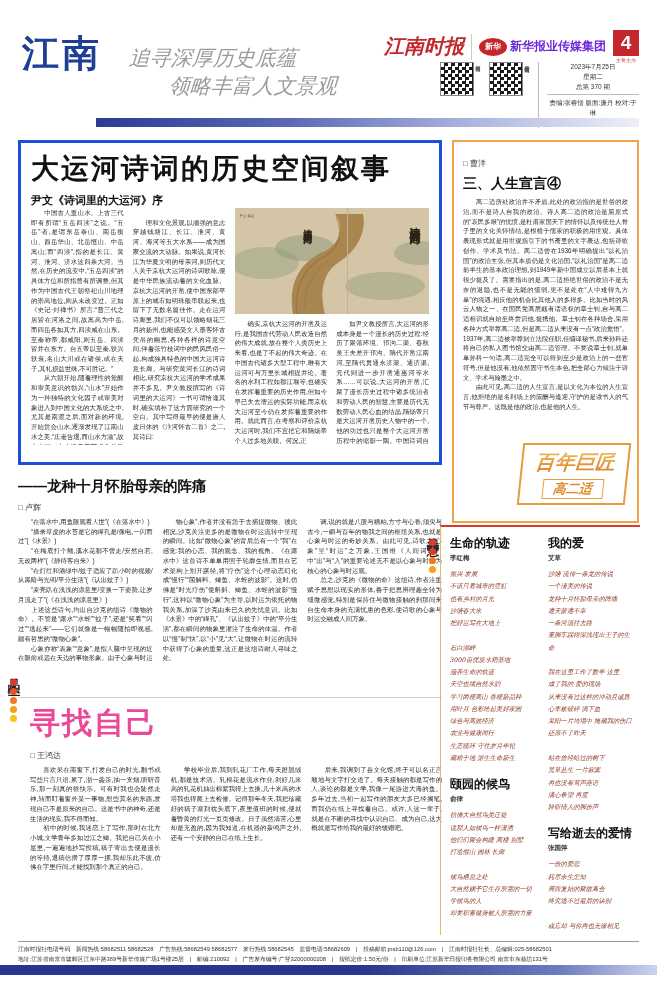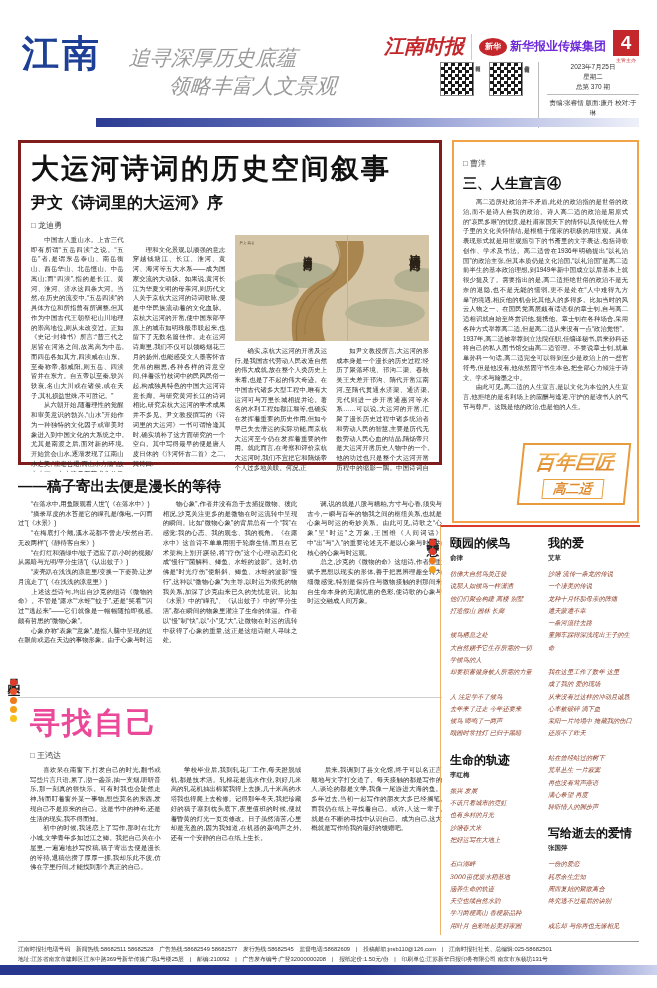--- a/index.html
+++ b/index.html
@@ -28,23 +28,23 @@
   .qr{width:32px;height:32px;border:1px solid #888;
       background:conic-gradient(#1a1a1a 25%,#fff 0 50%,#1a1a1a 0 75%,#fff 0) 0 0/7px 7px;}
   .qrlab{writing-mode:vertical-rl;font-size:5px;color:#555;margin-left:1px;}
   .qritem{display:flex;}
   .dateblock{border-left:1px solid #bbb;padding-left:8px;font-size:6.5px;color:#333;line-height:1.5;text-align:center;width:92px;}
   .dateblock .rule{border-top:1px solid #bbb;margin:3px 0;}
   .gradbar{position:absolute;left:96px;top:118px;width:543px;height:9px;
            background:linear-gradient(90deg,#2c3c92,#5a68b5 35%,#aeb6e0 70%,#eef0f9);}
   
   .redbox{position:absolute;left:18px;top:140px;width:424px;height:325px;
-          border:3px solid #7f1d1d;box-sizing:border-box;padding:7px 10px;background:#fff;}
+          border:3px solid #1d4ed8;box-sizing:border-box;padding:7px 10px;background:#fff;}
   .h1{font-size:28px;font-weight:bold;letter-spacing:2px;color:#111;}
-  .h2sub{font-size:16px;font-weight:bold;margin-top:5px;color:#111;}
+  .h2sub{font-size:11px;font-weight:bold;margin-top:5px;color:#111;}
   .byline{font-size:8px;color:#444;margin:6px 0 4px;}
   .artgrid{display:grid;grid-template-columns:repeat(4,1fr);grid-template-rows:106px 126px;gap:5px 9px;}
   .coltxt{font-size:6.4px;line-height:1.52;text-align:justify;overflow:hidden;color:#2a2a2a;}
   .c1{grid-column:1;grid-row:1/3;}
   .c2{grid-column:2;grid-row:1/3;}
   .cover{grid-column:3/5;grid-row:1;position:relative;background:#d4c5a6;overflow:hidden;}
   .cover .panel-line{position:absolute;left:58%;top:0;bottom:0;width:1px;background:#c2b293;}
   .cover svg{position:absolute;left:0;top:0;}
   .cover .vt{position:absolute;writing-mode:vertical-rl;font-family:"DejaVu Serif",serif;font-weight:bold;
              color:#2b2318;font-size:9px;letter-spacing:1px;}
@@ -137,21 +137,20 @@
       <div class="rule"></div>
       <div>责编:张睿恬 版面:廉丹 校对:于琳</div>
       <div>邮箱:jnsb114@163.com</div>
     </span>
   </div>
   <div class="gradbar"></div>
 
   <div class="redbox">
     <div class="h1">大运河诗词的历史空间叙事</div>
     <div class="h2sub">尹文《诗词里的大运河》序</div>
-    <div class="byline">□ 龙迪勇</div>
     <div class="artgrid">
       <div class="coltxt prewrap c1">　　中国古人重山水。上古三代即有所谓“五岳四渎”之说。“五岳”者,是谓东岳泰山、南岳衡山、西岳华山、北岳恒山、中岳嵩山;而“四渎”,指的是长江、黄河、淮河、济水这四条大河。当然,在历史的流变中,“五岳四渎”的具体方位和所指曾有所调整,但其作为中国古代王朝祭祀山川地理的崇高地位,则从未改变过。正如《史记·封禅书》所言:“昔三代之居皆在河洛之间,故嵩高为中岳,而四岳各如其方,四渎咸在山东。至秦称帝,都咸阳,则五岳、四渎皆并在东方。自五帝以至秦,轶兴轶衰,名山大川或在诸侯,或在天子,其礼损益世殊,不可胜记。”
 　　从六朝开始,随着理性的觉醒和审美意识的勃兴,“山水”开始作为一种独特的文化因子或审美对象进入到中国文化的大系统之中,尤其是南渡之后,面对新的环境,开始赏会山水,逐渐发现了江南山水之美,“庄老告退,而山水方滋”,故山水画、山水诗乃至艺术化的微缩景观开始涌现……宗炳《画山水序》云:“圣人含道暎物,贤者澄怀味象。”可见,艺文中的“山水”并不是一种简单化的对自然的机械模仿,而是一种情感温度与精神的艺术化的意象。</div>
       <div class="coltxt prewrap c2">
         <span>　　理和文化景观,以顽强的意志穿越钱塘江、长江、淮河、黄河、海河等五大水系——成为国家交流的大动脉。如果说,黄河长江为华夏文明的母亲河,则历代文人关于京杭大运河的诗词歌咏,便是中华民族流动着的文化血脉。京杭大运河的开凿,使中国东部平原上的城市如明珠般串联起来,也留下了无数名篇佳作。走在运河诗廊里,我们不仅可以领略烟花三月的扬州,也能感受文人墨客怀古凭吊的幽思,各种各样的诗意空间,伴着弦竹枝词中的民风民俗一起,构成独具特色的中国大运河诗意长廊。与研究黄河长江的诗词相比,研究京杭大运河的学术成果并不多见。尹文教授撰写的《诗词里的大运河》一书可谓恰逢其时,确实填补了这方面研究的一个空白。其中写得最早的便是唐人皮日休的《汴河怀古二首》之二,其诗曰:</span>
         
       </div>
       <div class="cover">
         <svg width="205" height="106" viewBox="0 0 205 106">
           <rect x="0" y="0" width="205" height="106" fill="#d4c5a6"></rect>
@@ -179,21 +178,22 @@
     <div class="osect">三、人生宣言④</div>
     <div class="obody prewrap">　　高二适所处政治并不矛盾,此处的政治指的是世俗的政治,而不是诗人自我的政治。诗人高二适的政治是屈原式的“哀民多艰”的忧愤,是杜甫家国天下的情怀以及传统仕人骨子里的文化关怀情结,是根植于儒家的积极的用世观。具体表现形式就是用世观指引下的书斋里的文字表达,包括诗歌创作、学术及书法。高二适曾在1936年明确提出“以礼治国”的政治主张,但其本质仍是文化治国,“以礼治国”是高二适前半生的基本政治理想,到1949年新中国成立以后基本上就很少提及了。需要指出的是,高二适拒绝世俗的政治不是无奈的退隐,也不是无能的懦弱,更不是处在“人中难得九方皋”的境遇,相反他的机会比其他人的多得多。比如当时的风云人物之一、在国民党高层颇有话语权的章士钊,自与高二适相识就自始至终赏识他,提携他。章士钊在各种场合,采用各种方式举荐高二适,但是高二适从来没有一点“政治觉悟”。1937年,高二适被举荐到立法院任职,任编译秘书,后来孙科还将自己的私人图书馆交由高二适管理。不要说章士钊,就单单孙科一句话,高二适完全可以得到至少是政治上的一些官符号,但是他没有,他依然固守书生本色,把全部心力倾注于诗文、学术与翰墨之中。
 　　由此可见,高二适的人生宣言,是以文化为本位的人生宣言,他拒绝的是名利场上的应酬与逢迎,守护的是读书人的气节与尊严。这既是他的政治,也是他的人生。</div>
     <div class="badge">
       <span class="b1">百年巨匠</span>
       <span class="b2">高二适</span>
     </div>
   </div>
 
   <div class="essay1">
-    <div class="e1sub">——稿子寄出去便是漫长的等待</div>
+    <div class="e1sub">——龙种十月怀胎母亲的阵痛</div>
+    <div class="byline">□ 卢辉</div>
     <div class="cols3">
       <div class="coltxt prewrap">　　“在落水中,用鱼眼观看人世”(《在落水中》)
 　　“摘录草皮的水苔是它的瞳孔是/像电,一闪而过”(《水景》)
 　　“在梅底打个颤,溪水花都不曾走/安然自若,无改两样”(《静待客自来》)
 　　“在灯红和酒绿中/蚊子适应了趴小时的视频/从黑暗与光明/平分生活”(《认出蚊子》)
 　　“麦壳趴在浅浅的凉意里/变换一下姿势,让岁月流走了”(《在浅浅的凉意里》)
 　　上述这些诗句,均出自沙克的组诗《微物的命》。不管是“露水”“水蛭”“蚊子”,还是“笑看”“闪过”“逃起来”——它们就像是一幅幅随拍即视感,颇有哲思的“微物心象”。
 　　心象亦称“表象”“意象”,是指人脑中呈现的近在眼前或远在天边的事物形象。由于心象与时运存在紧密联系,为此,心象也成为生命哲学与时运的聚焦点。作为诗人、学者的沙克在《微物的命》这组诗里,在微物与时运互换中具有重要的心象与生命、心象与时运的认知功能。为此,这组诗里的“微</div>
       <div class="coltxt prewrap">　　物心象”,作者并没有急于去捕捉微物、彼此相况,沙克关注更多的是微物在时运流转中呈现的瞬间。比如“微物心象”的背后总有一个“我”在感觉:我的心态、我的观念、我的视角。《在露水中》这首诗不单单用照于轮廓生情,而且在艺术架构上别开蹊径,将“疗伤”这个心理动态幻化成“慢行”“菌解料、鲫鱼、水蛭的波影”。这时,仿佛是“时光疗伤”使斛斜、鲫鱼、水蛭的波影“慢行”,这种以“微物心象”为主导,以时运为依托的物我关系,加深了沙克由来已久的先忧意识。比如《水景》中的“瞳孔”、《认出蚊子》中的“平分生活”,都在瞬间的物象里灌注了生命的体温。作者以“慢”制“快”,以“小”见“大”,让微物在时运的流转中获得了心象的重量,这正是这组诗耐人寻味之处。</div>
       <div class="coltxt prewrap">　　调,说的就是八股与糟粕,方寸与心香,须臾与古今,一瞬与百年的物我之间的枢纽关系,也就是心象与时运的奇妙关系。由此可见,诗歌之“心象”呈“时运”之万象,王国维《人间词话》中“出”与“入”的重要论述无不是以心象与时运为核心的心象与时运观。
@@ -227,56 +227,56 @@
     <span class="chars">品诗意</span>
     <span class="dot" style="background:#e23a2a"></span>
     <span class="dot" style="background:#e23a2a"></span>
     <span class="dot" style="background:#ef7a1e"></span>
     <span class="dot" style="background:#f5a21a"></span>
   </div>
 
   <div class="poems">
     <div class="pcol">
       <div class="poem">
-        <div class="ptitle">颐园的候鸟</div>
-        <div class="pauthor">俞律</div>
-        <div class="plines prewrap">彷佛大自然鸟类迁徙
-说那人如候鸟一样潇洒
-他们们聚会构建 高楼 别墅
-打造假山 园林 长廊
-
-候鸟栖息之处
-大自然赐予它生存所需的一切
-学候鸟的人
-却要积蓄健身被人所需的力量
-
-人 注定学不了候鸟
-去年来了迁走 今年还要来
-候鸟 啼鸣了一两声
-颐园时常拉灯 已归于黑暗</div>
-      </div>
-      <div class="poem">
         <div class="ptitle">生命的轨迹</div>
         <div class="pauthor">李红梅</div>
         <div class="plines prewrap">振兴 发展
 不该只看城市的霓虹
 也有乡村的月光
 沙塘春大米
 把好运写在大地上
 
 石白湖畔
 3000亩优质水稻基地
 涵养生命的轨迹
 天空也续自然水韵
 学习两梗高山 香梗新品种
 用叶月 色彩绘起美好家园
 绿色与高效经济
 农业与健康同行
 生态循环 守住岁月年轮
 藏粮于地 派生生命新生</div>
+      </div>
+      <div class="poem">
+        <div class="ptitle">颐园的候鸟</div>
+        <div class="pauthor">俞律</div>
+        <div class="plines prewrap">彷佛大自然鸟类迁徙
+说那人如候鸟一样潇洒
+他们们聚会构建 高楼 别墅
+打造假山 园林 长廊
+
+候鸟栖息之处
+大自然赐予它生存所需的一切
+学候鸟的人
+却要积蓄健身被人所需的力量
+
+人 注定学不了候鸟
+去年来了迁走 今年还要来
+候鸟 啼鸣了一两声
+颐园时常拉灯 已归于黑暗</div>
       </div>
 
     </div>
     <div class="pcol">
       <div class="poem">
         <div class="ptitle">我的爱</div>
         <div class="pauthor">艾草</div>
         <div class="plines prewrap">沙塘 流传一条龙的传说
 一个凄美的传说
 龙种十月怀胎母亲的阵痛

